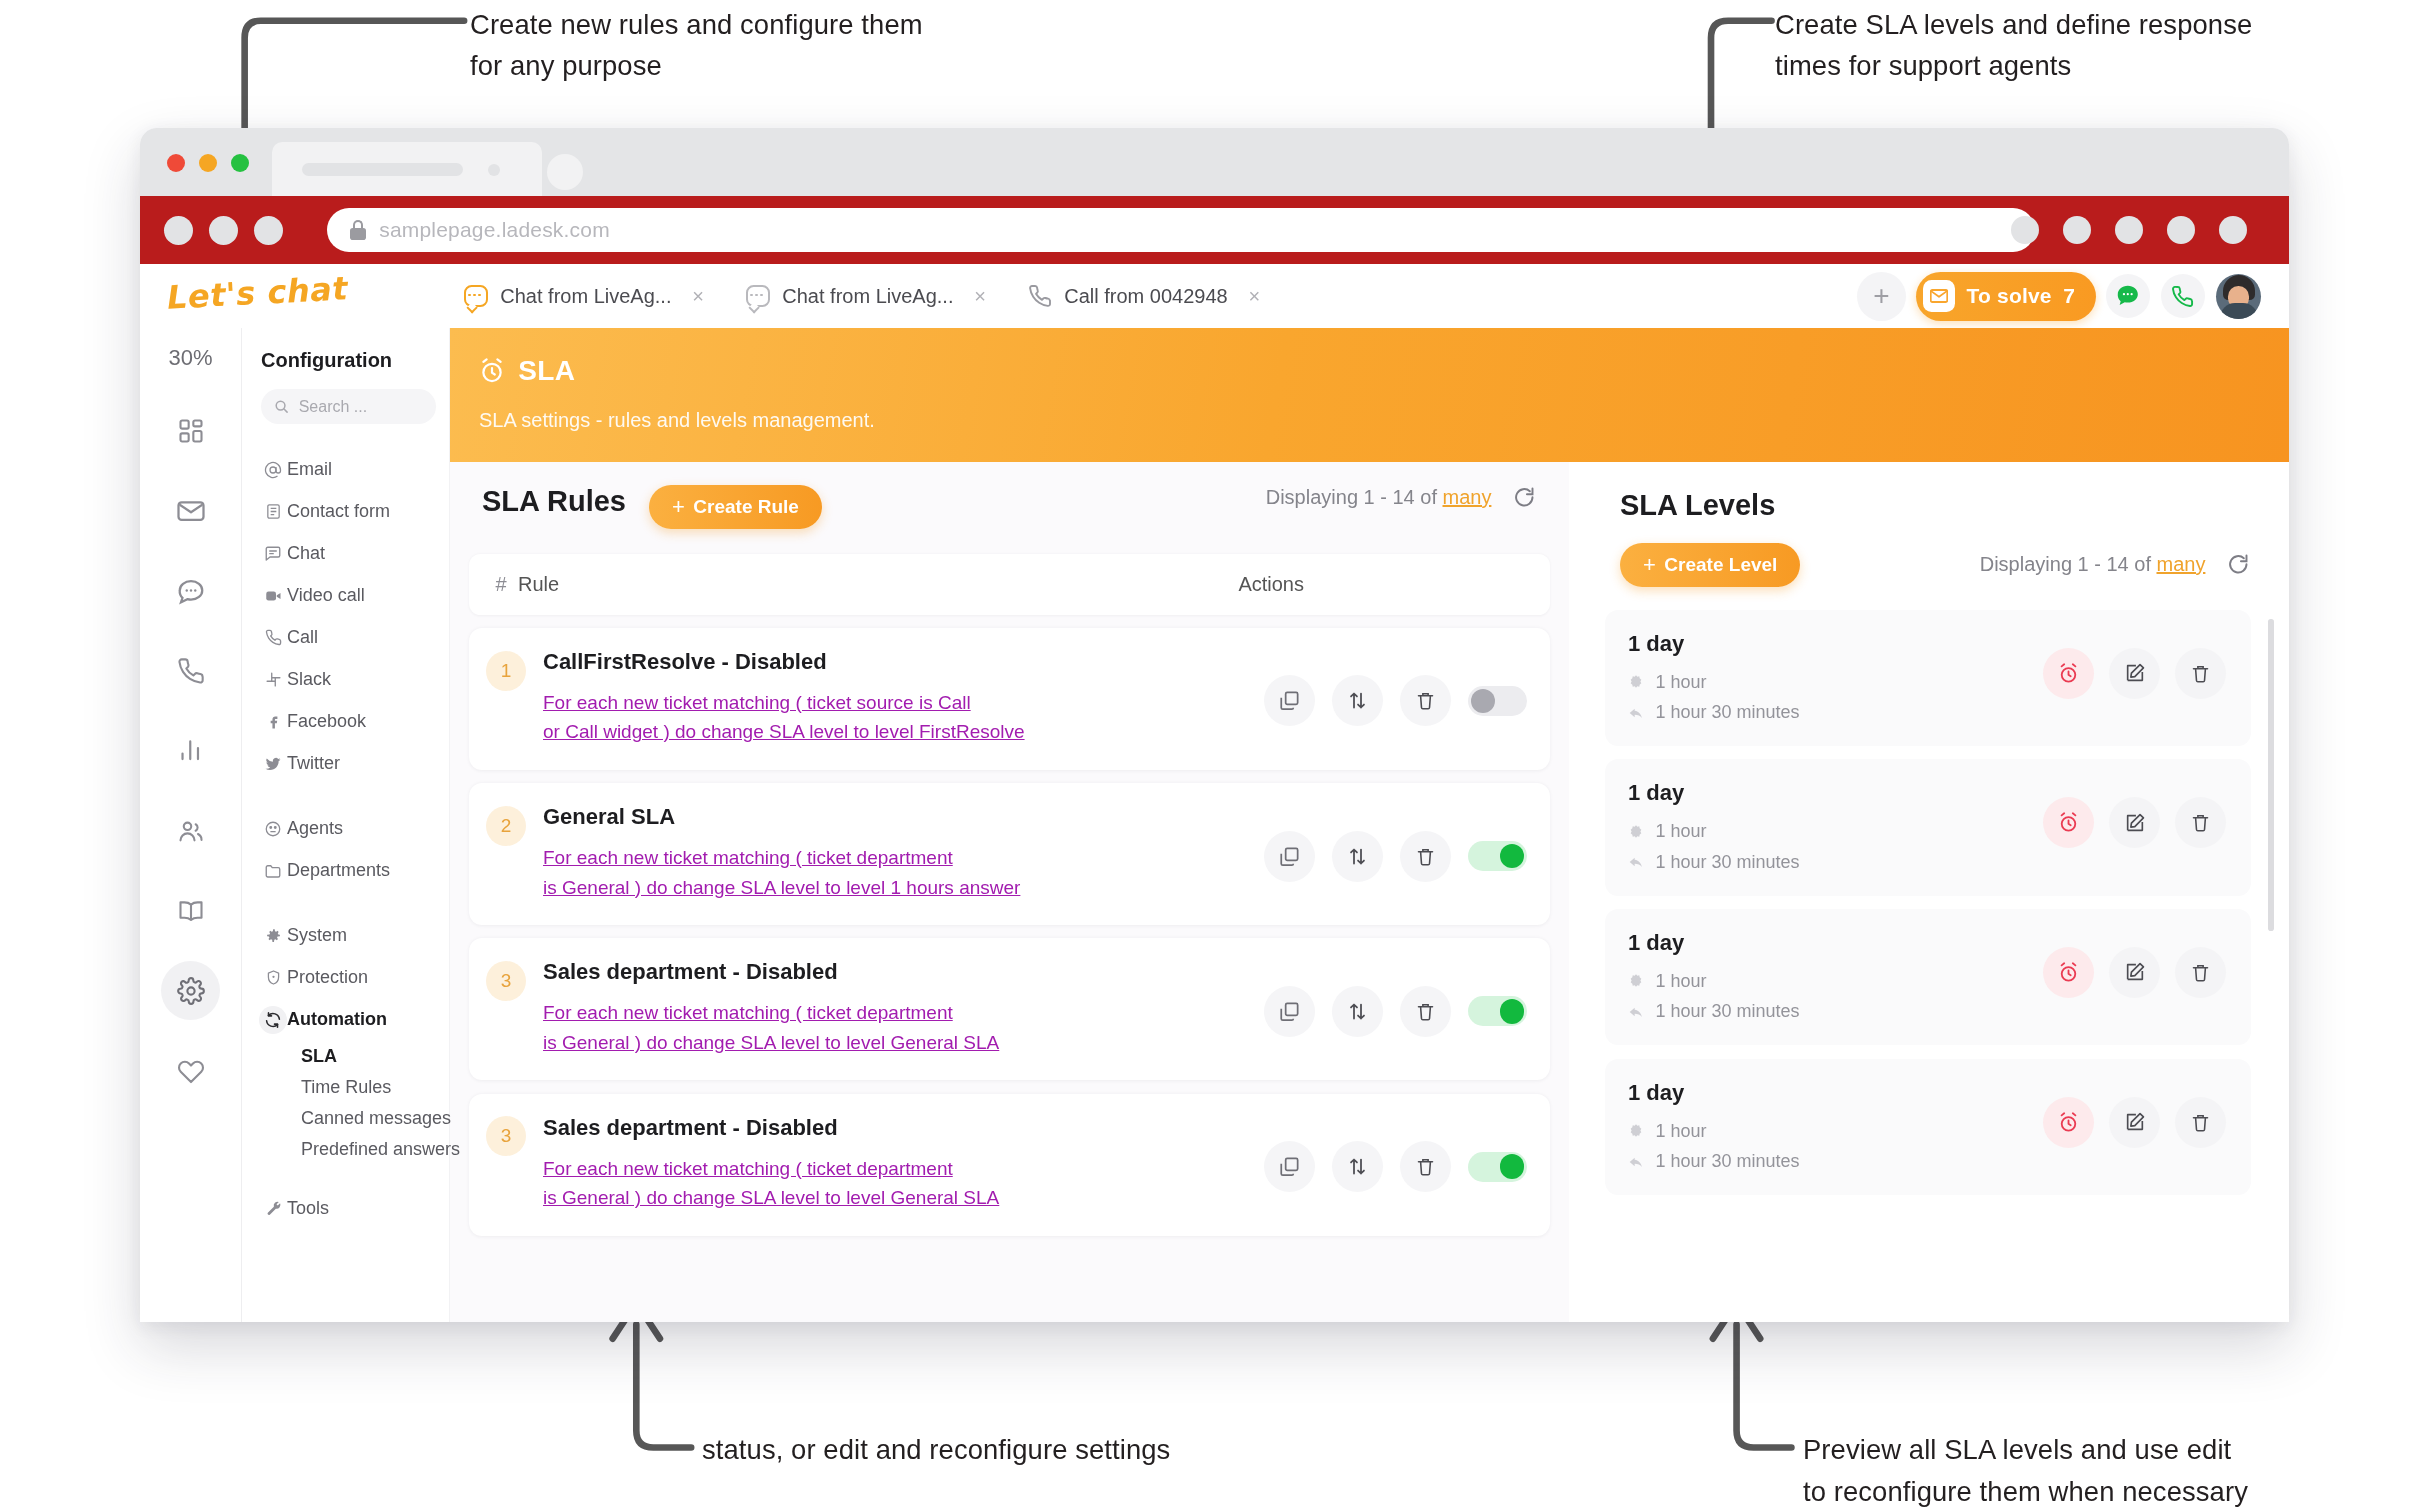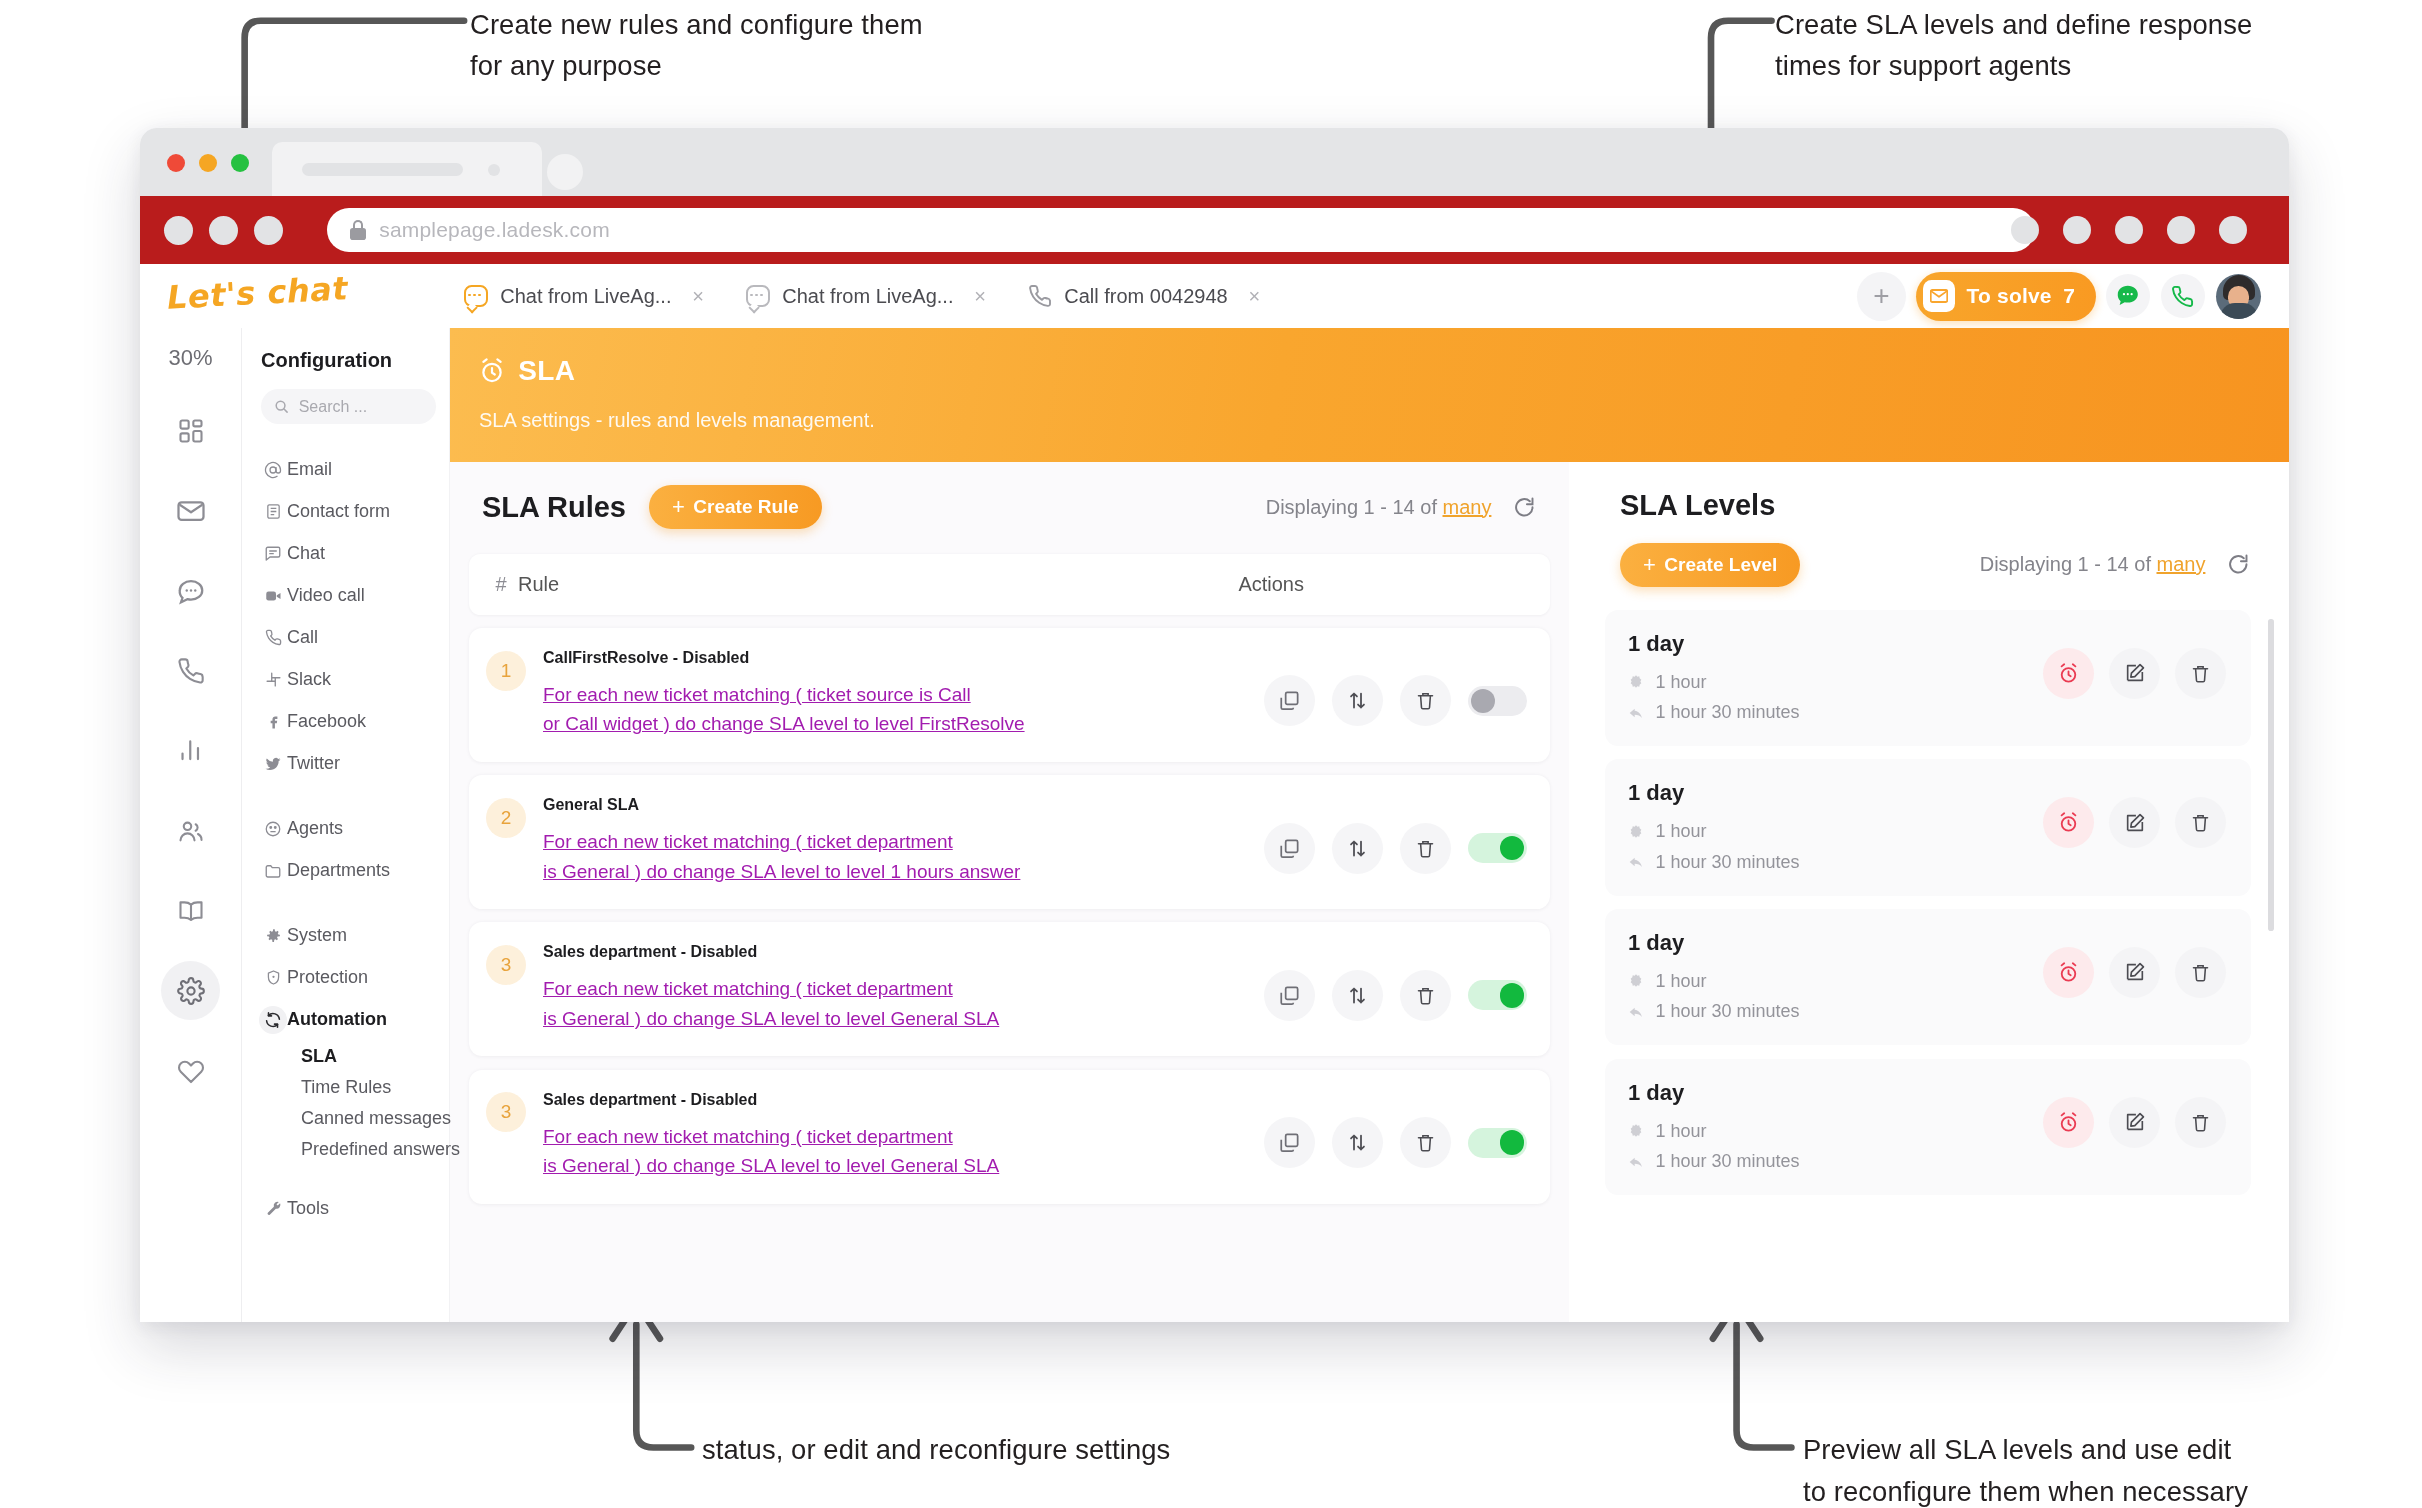--- a/index.html
+++ b/index.html
@@ -124,41 +124,41 @@
   }
   .banner .bt { position: absolute; left: 28px; top: 26.5px; display: flex; align-items: center; gap: 12.3px; }
   .banner .bt .bname { color: #fff; font-size: 28px; font-weight: bold; letter-spacing: 0.3px; }
   .banner .bsub { position: absolute; left: 29px; top: 81px; color: #fff; font-size: 20px; opacity: .93; }
 
   .cols { position: absolute; left: 0; top: 134px; right: 0; bottom: 0; display: flex; z-index: 3; }
   .colrules { width: 1119px; background: #fbfafc; position: relative; }
   .colsep { width: 17px; background: #fff; }
   .collevels { flex: 1; background: #fff; position: relative; }
 
-  .rulehdr { display: flex; align-items: center; padding: 23px 32px 0 32px; }
+  .rulehdr { display: flex; align-items: flex-start; padding: 23px 32px 0 32px; }
   .h2 { font-size: 29px; font-weight: bold; color: #1d1d20; }
   .btn-orange {
     height: 44px; border-radius: 22px; background: linear-gradient(90deg,#fbb040,#f79a23);
     color: #fff; font-size: 19px; font-weight: bold; display: inline-flex; align-items: center; gap: 8.5px;
     padding: 0 23px; margin-left: 23px; box-shadow: 0 3.8px 10.4px rgba(247,155,36,.32); white-space: nowrap;
   }
   .btn-orange .pl { font-size: 22px; font-weight: 400; line-height: 1; }
   .displaying { margin-left: auto; display: flex; align-items: center; gap: 21px; }
   .displaying .dtxt { font-size: 20px; color: #84848b; white-space: nowrap; }
   .displaying .many { color: #f0a32c; text-decoration: underline; }
 
   .tablehdr { margin: 24.6px 19px 0 19px; background: #fff; border-radius: 11.4px; height: 61px; display: flex; align-items: center; box-shadow: 0 0.9px 2.8px rgba(30,30,50,.05); }
   .tablehdr .c1 { width: 49px; text-align: right; font-size: 20px; color: #8d8d94; padding-right: 11.4px; }
   .tablehdr .c2 { font-size: 20px; color: #555; }
   .tablehdr .c3 { margin-left: auto; margin-right: 246px; font-size: 20px; color: #555; }
 
   .rulecard { margin: 13.2px 19px 0 19px; background: #fff; border-radius: 13.2px; padding: 21px 23px 23px 17px; display: flex; align-items: flex-start; box-shadow: 0 0.9px 3.8px rgba(30,30,50,.06); }
   .numbadge { width: 40px; height: 40px; border-radius: 50%; background: #fdf0db; color: #e8a33c; font-size: 19px; display: flex; align-items: center; justify-content: center; flex: 0 0 40px; margin-top: 1.9px; }
   .rulebody { margin-left: 17px; }
-  .rulename { font-size: 16px; font-weight: bold; color: #1d1d20; }
+  .rulename { font-size: 22px; font-weight: bold; color: #1d1d20; }
   .ruledesc { margin-top: 13.2px; font-size: 19px; color: #a21caf; line-height: 1.55; text-decoration: underline; }
   .ruleactions { margin-left: auto; display: flex; align-items: center; gap: 17px; padding-top: 26.5px; }
   .actbtn { width: 51px; height: 51px; border-radius: 50%; background: #f5f5f7; display: flex; align-items: center; justify-content: center; }
   .toggle { width: 59px; height: 30px; border-radius: 15px; position: relative; }
   .toggle.off { background: #ececef; }
   .toggle.on { background: #d5f4dd; }
   .toggle .knob { position: absolute; top: 2.8px; width: 24.6px; height: 24.6px; border-radius: 50%; }
   .toggle.off .knob { left: 2.8px; background: #a9a9b0; }
   .toggle.on .knob { right: 2.8px; background: #12b93e; }
 

